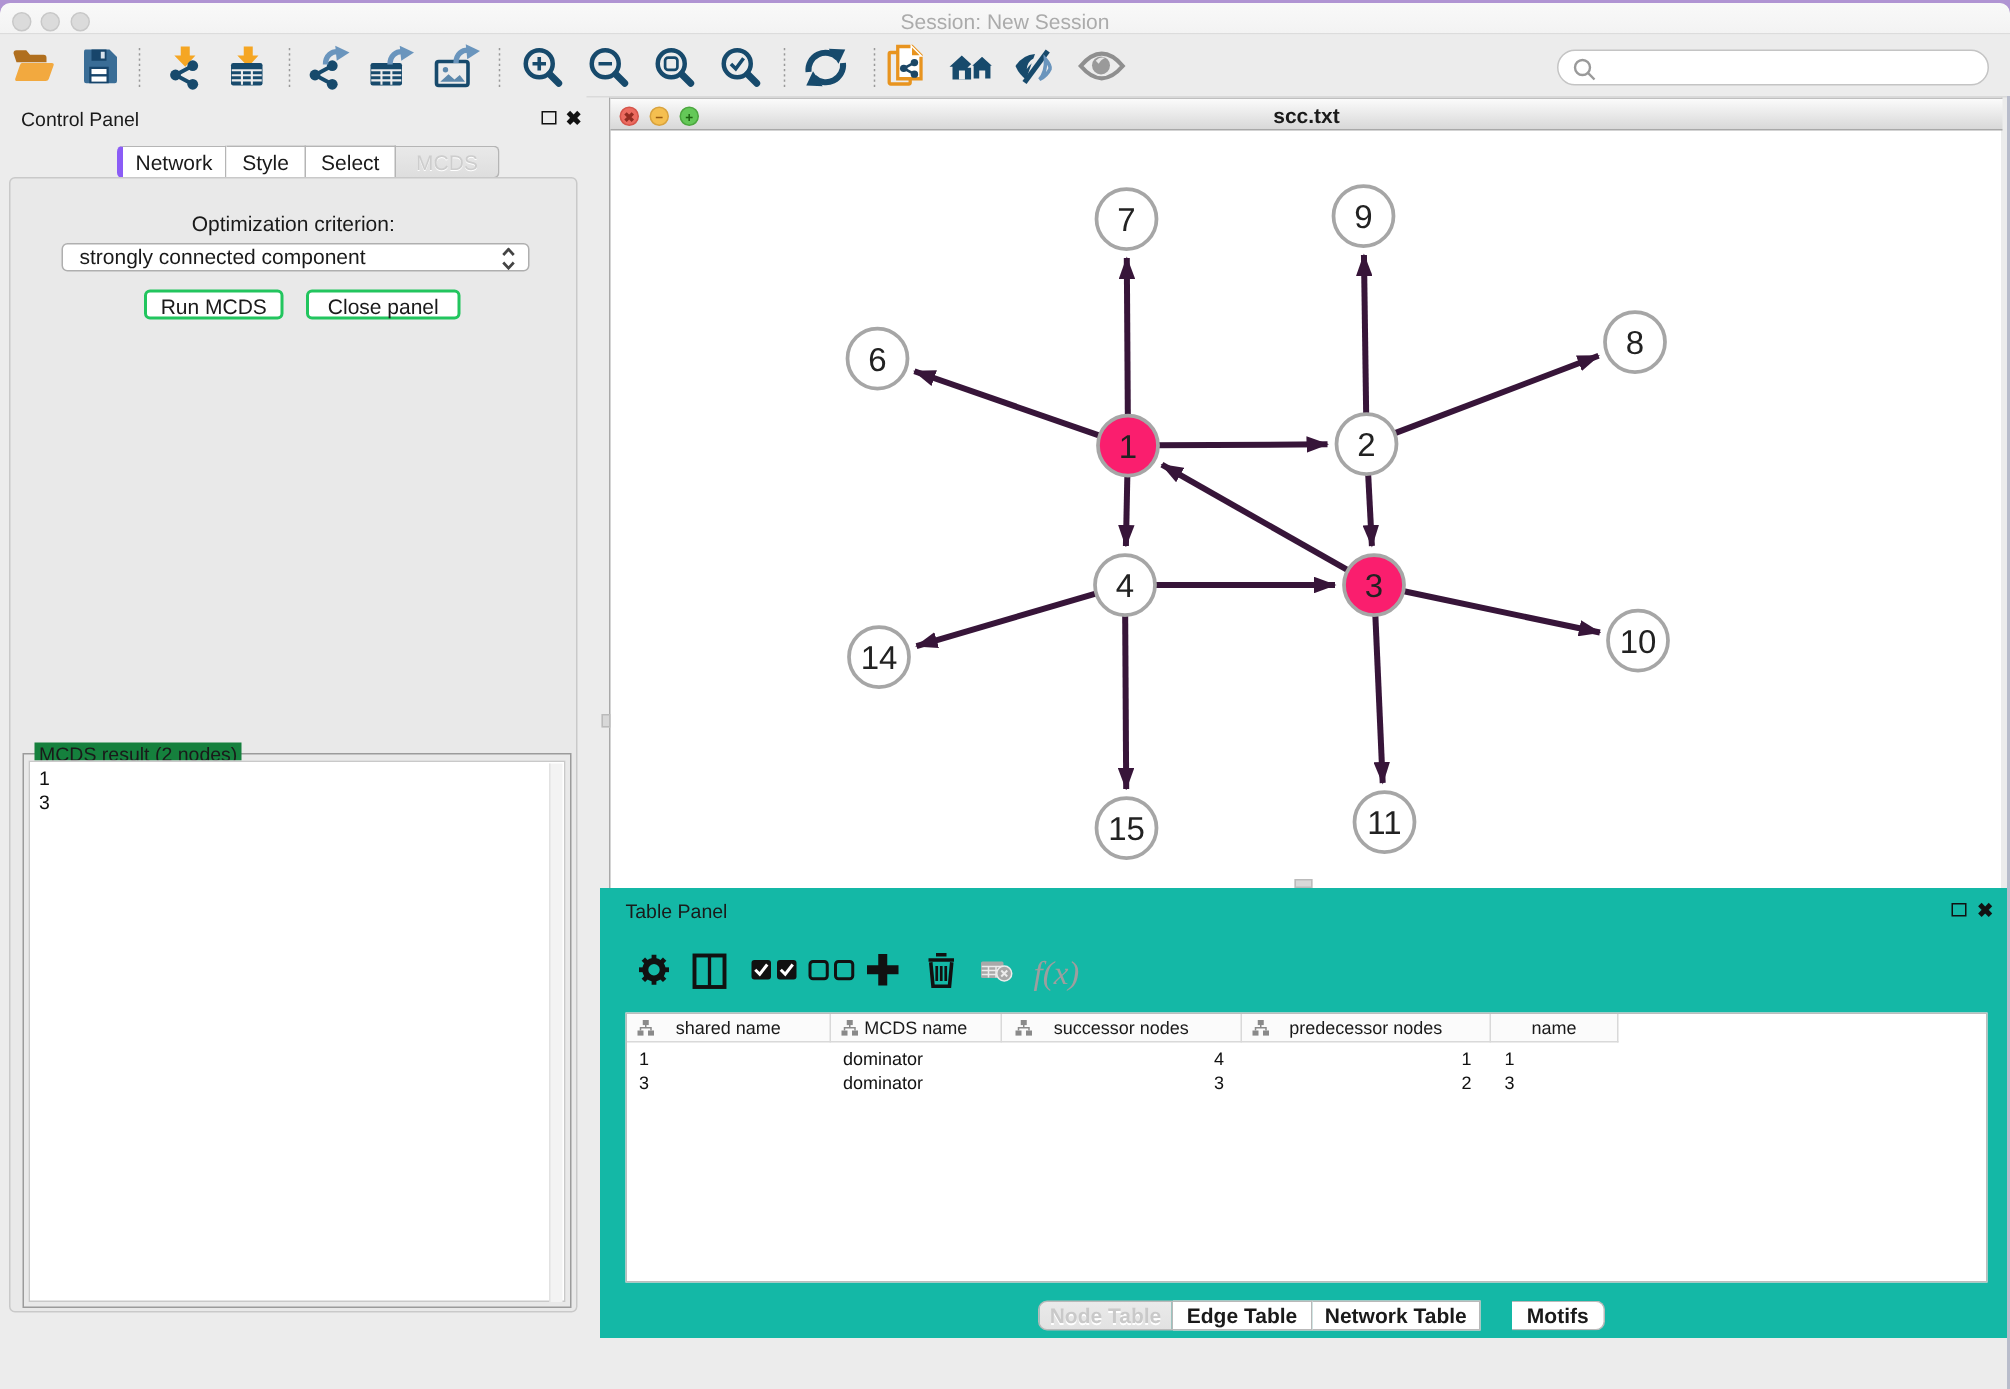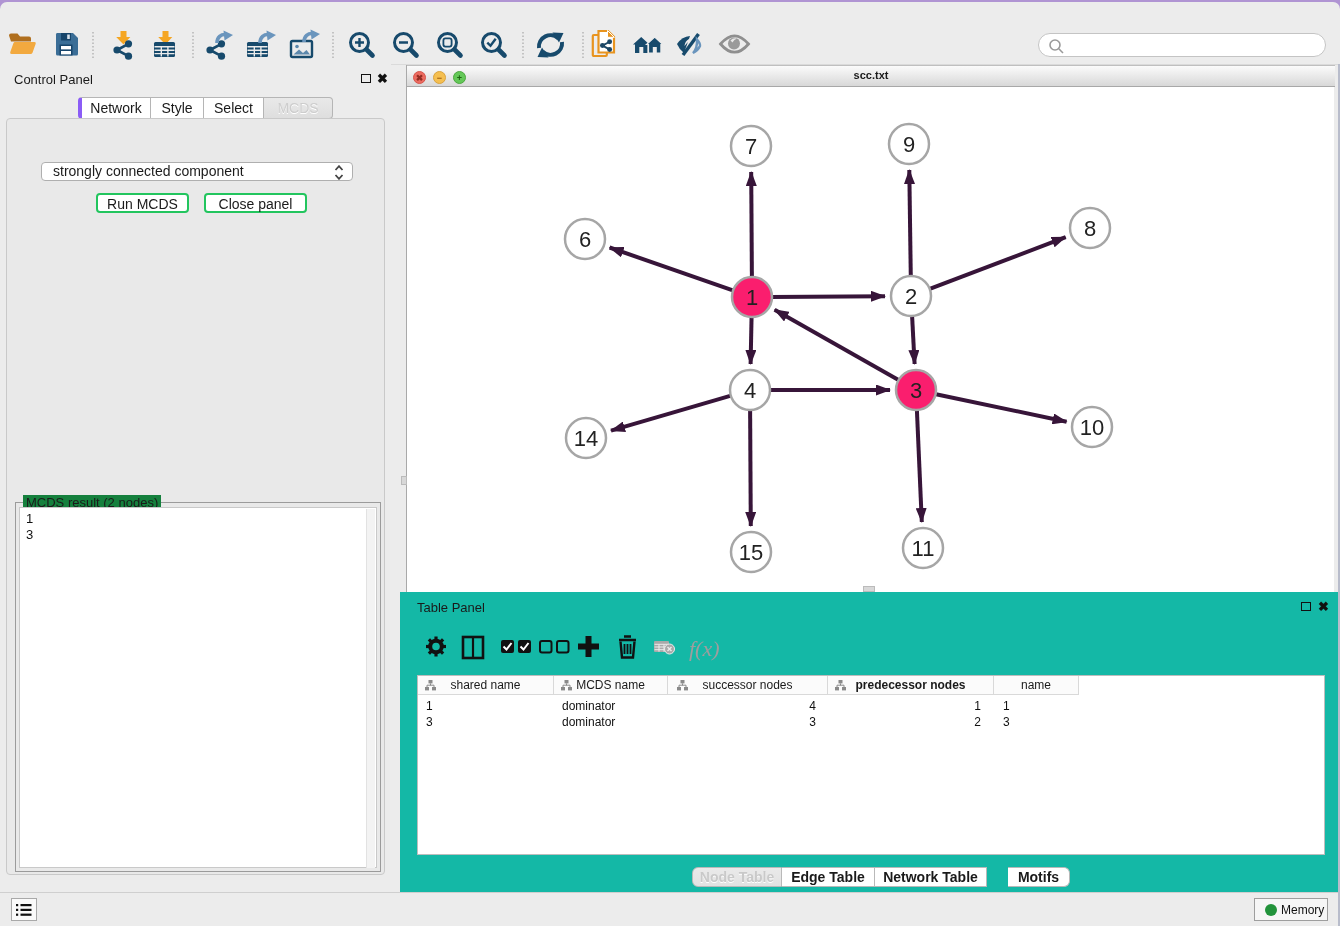--- a/index.html
+++ b/index.html
@@ -25,41 +25,47 @@
 #optlabel { position:absolute; left:0; top:22px; width:100%; text-align:center; font-size:14px; color:#1A1A1A; }
 #dropdown { position:absolute; left:34px; top:43px; width:312px; height:19px; background:#FFF; border:1px solid #AFAFAF; border-radius:4px; font-size:14px; line-height:17px; padding-left:11px; color:#1A1A1A; }
 .btn { position:absolute; top:74px; height:20px; background:#FFF; border:2px solid #22c55e; border-radius:4px; font-size:14px; text-align:center; line-height:18px; color:#1A1A1A; }
 #fieldset { position:absolute; left:8px; top:383px; width:366px; height:370px; border:1px solid #9B9B9B; }
 #fieldset-legend { position:absolute; left:7px; top:-8px; background:#15803d; padding:0 3px; font-size:13px; color:#1A1A1A; }
 #fieldset-inner { position:absolute; left:3px; top:4px; width:358px; height:361px; background:#FFF; border:1px solid #C9C9C9; font-size:13px; color:#111; padding:3px 0 0 6px; line-height:16px; }
 #fs-scroll { position:absolute; right:1px; top:1px; width:9px; height:359px; background:#F3F3F3; border-left:1px solid #E2E2E2; }
 
 #desktop { position:absolute; left:406px; top:63px; width:928px; height:527px; background:#FFF; border-left:1px solid #A9A9A9; }
 #scc-titlebar { position:absolute; left:0px; top:0px; width:928px; height:22px; background:linear-gradient(#FBFBFB,#D8D8D8); border-bottom:1px solid #A8A8A8; border-top:1px solid #BFBFBF; }
-#scc-title { position:absolute; width:100%; text-align:center; top:3px; font-size:11px; font-weight:bold; color:#1A1A1A; }
+#scc-title { position:absolute; width:100%; text-align:center; top:3px; font-size:14px; font-weight:bold; color:#1A1A1A; }
 .tl { position:absolute; top:5px; width:13px; height:13px; border-radius:50%; text-align:center; font-size:9px; font-weight:bold; line-height:13px; }
 #dthumb-v { position:absolute; left:-6px; top:411px; width:6px; height:9px; background:#D8D8D8; border:1px solid #BBB; }
 #dthumb-h { position:absolute; left:456px; top:521px; width:12px; height:6px; background:#D8D8D8; border:1px solid #BBB; }
 
 #tpanel { position:absolute; left:400px; top:590px; width:940px; height:300px; background:#14b8a6; }
 #tpanel-hdr { position:absolute; left:17px; top:8px; font-size:13px; color:#1A1A1A; }
 #ttable { position:absolute; left:17px; top:83px; width:908px; height:180px; background:#FFF; border:1px solid #BDBDBD; }
 .th { position:absolute; top:0; height:19px; background:#FBFBFB; border-right:1px solid #D9D9D9; border-bottom:1px solid #D9D9D9; font-size:12px; color:#1A1A1A; text-align:center; line-height:19px; }
 .td { position:absolute; font-size:12px; color:#111; height:16px; line-height:16px; }
 .btab { position:absolute; top:275px; height:20px; background:#FFF; border:1px solid #B9B9B9; border-left:none; text-align:center; line-height:18px; color:#1A1A1A; font-size:14px; font-weight:bold; }
 
 #statusbar { position:absolute; left:0; top:890px; width:1340px; height:34px; background:#ECECEC; border-top:1px solid #CFCFCF; }
 #listbtn { position:absolute; left:11px; top:5px; width:26px; height:23px; background:#FAFAFA; border:1px solid #A9A9A9; }
 #membtn { position:absolute; left:1254px; top:5px; width:74px; height:23px; background:#F6F6F6; border:1px solid #9E9E9E; font-size:12px; color:#111; }
 #rightedge { position:absolute; right:0; top:62px; width:2px; height:864px; background:#B8BCCB; }
 </style>
 </head>
 <body>
 <div id="app">
 
+  <div id="titlebar">
+    <div class="light" style="left:8px;"></div>
+    <div class="light" style="left:27px;"></div>
+    <div class="light" style="left:47px;"></div>
+    <div id="title-text">Session: New Session</div>
+  </div>
 
   <div id="toolbar">
     <svg width="780" height="42" viewBox="0 0 780 42" style="position:absolute;left:0;top:0;">
       <defs>
         <g id="share">
             <circle cx="4" cy="9" r="3.6"></circle>
             <circle cx="15.5" cy="2.8" r="3.6"></circle>
             <circle cx="15.5" cy="15.2" r="3.6"></circle>
             <path d="M4,9 L15.5,2.8 M4,9 L15.5,15.2" stroke-width="2.6" stroke="#174A6C" fill="none"></path>
           </g>
@@ -194,20 +200,21 @@
     <div id="cpanel-hdr">Control Panel</div>
     <div class="float-icon" style="left:361px; top:10px;"></div>
     <div class="close-x" style="left:377px; top:7px;">✖</div>
     <div style="position:absolute; left:78px; top:33px;">
       <div class="tab first" style="left:0; width:73px;">Network</div>
       <div class="tab" style="left:73px; width:53px;">Style</div>
       <div class="tab" style="left:126px; width:60px;">Select</div>
       <div class="tab sel" style="left:186px; width:69px;">MCDS</div>
     </div>
     <div id="tabpane">
+      <div id="optlabel">Optimization criterion:</div>
       <div id="dropdown">strongly connected component
         <svg width="10" height="15" viewBox="0 0 10 15" style="position:absolute;right:8px;top:2px;">
             <path d="M1.5,5 L5,1.2 L8.5,5 M1.5,10 L5,13.8 L8.5,10" fill="none" stroke="#444" stroke-width="1.8"></path>
           </svg>
       </div>
       <div class="btn" style="left:89px; width:93px;">Run MCDS</div>
       <div class="btn" style="left:197px; width:103px;">Close panel</div>
       <div id="fieldset">
         <div id="fieldset-legend">MCDS result (2 nodes)</div>
         <div id="fieldset-inner">1<br>3<div id="fs-scroll"></div></div>
@@ -329,21 +336,21 @@
           <circle cx="15.5" cy="8" r="5" fill="#A9A9A9" stroke="#ECECEC" stroke-width="1"></circle>
           <path d="M13.5,6 l4,4 m0,-4 l-4,4" stroke="#ECECEC" stroke-width="1.4"></path>
         </g>
 
       <text x="263" y="22" font-family="Liberation Serif, serif" font-style="italic" font-size="22" fill="#9E9E9E">f(x)</text>
     </svg>
     <div id="ttable">
       <div class="th" style="left:0; width:136px;">shared name</div>
       <div class="th" style="left:136px; width:114px;">MCDS name</div>
       <div class="th" style="left:250px; width:160px;">successor nodes</div>
-      <div class="th" style="left:410px; width:166px;font-weight:bold;">predecessor nodes</div>
+      <div class="th" style="left:410px; width:166px;">predecessor nodes</div>
       <div class="th" style="left:576px; width:85px;">name</div>
       <svg width="700" height="19" viewBox="0 0 700 19" style="position:absolute;left:0;top:0;">
         <g fill="#8A8A8A">
             <g transform="translate(7,4)">
               <rect x="3.5" y="0" width="4" height="3.4"></rect>
               <rect x="0" y="7" width="4" height="3.4"></rect>
               <rect x="7" y="7" width="4" height="3.4"></rect>
               <path d="M5.5,3.4 v2 M2,7 v-1.8 h7 V7" stroke="#8A8A8A" stroke-width="1" fill="none"></path>
             </g>
         <g transform="translate(143,4)">
@@ -376,29 +383,14 @@
       <div class="td" style="left:250px; top:38px; width:148px; text-align:right;">3</div>
       <div class="td" style="left:410px; top:38px; width:153px; text-align:right;">2</div>
       <div class="td" style="left:585px; top:38px;">3</div>
     </div>
     <div class="btab" style="left:292px; width:90px; border-left:1px solid #B9B9B9; border-radius:6px 0 0 6px; background:linear-gradient(#EAEAEA,#E2E2E2); color:#C9C9C9; text-shadow:0 1px 0 #FFF;">Node Table</div>
     <div class="btab" style="left:382px; width:93px;">Edge Table</div>
     <div class="btab" style="left:475px; width:112px;">Network Table</div>
     <div class="btab" style="left:608px; width:62px; border-radius:0 6px 6px 0;">Motifs</div>
   </div>
 
-  <div id="statusbar">
-    <div id="listbtn">
-        <svg width="16" height="14" viewBox="0 0 16 14" style="position:absolute;left:4px;top:4px;">
-          <g fill="#111">
-            <rect x="0" y="1" width="2.2" height="2.2"></rect>
-            <rect x="0" y="5.8" width="2.2" height="2.2"></rect>
-            <rect x="0" y="10.6" width="2.2" height="2.2"></rect>
-            <rect x="4.5" y="1" width="11" height="2.2"></rect>
-            <rect x="4.5" y="5.8" width="11" height="2.2"></rect>
-            <rect x="4.5" y="10.6" width="11" height="2.2"></rect>
-          </g>
-        </svg>
-      </div>
-    <div id="membtn"><span style="display:inline-block;width:12px;height:12px;border-radius:50%;background:#22933B;margin:5px 4px 0 10px;vertical-align:top;"></span><span style="vertical-align:top;line-height:22px;">Memory</span></div>
-  </div>
   <div id="rightedge"></div>
 </div>
 
 </body></html>

